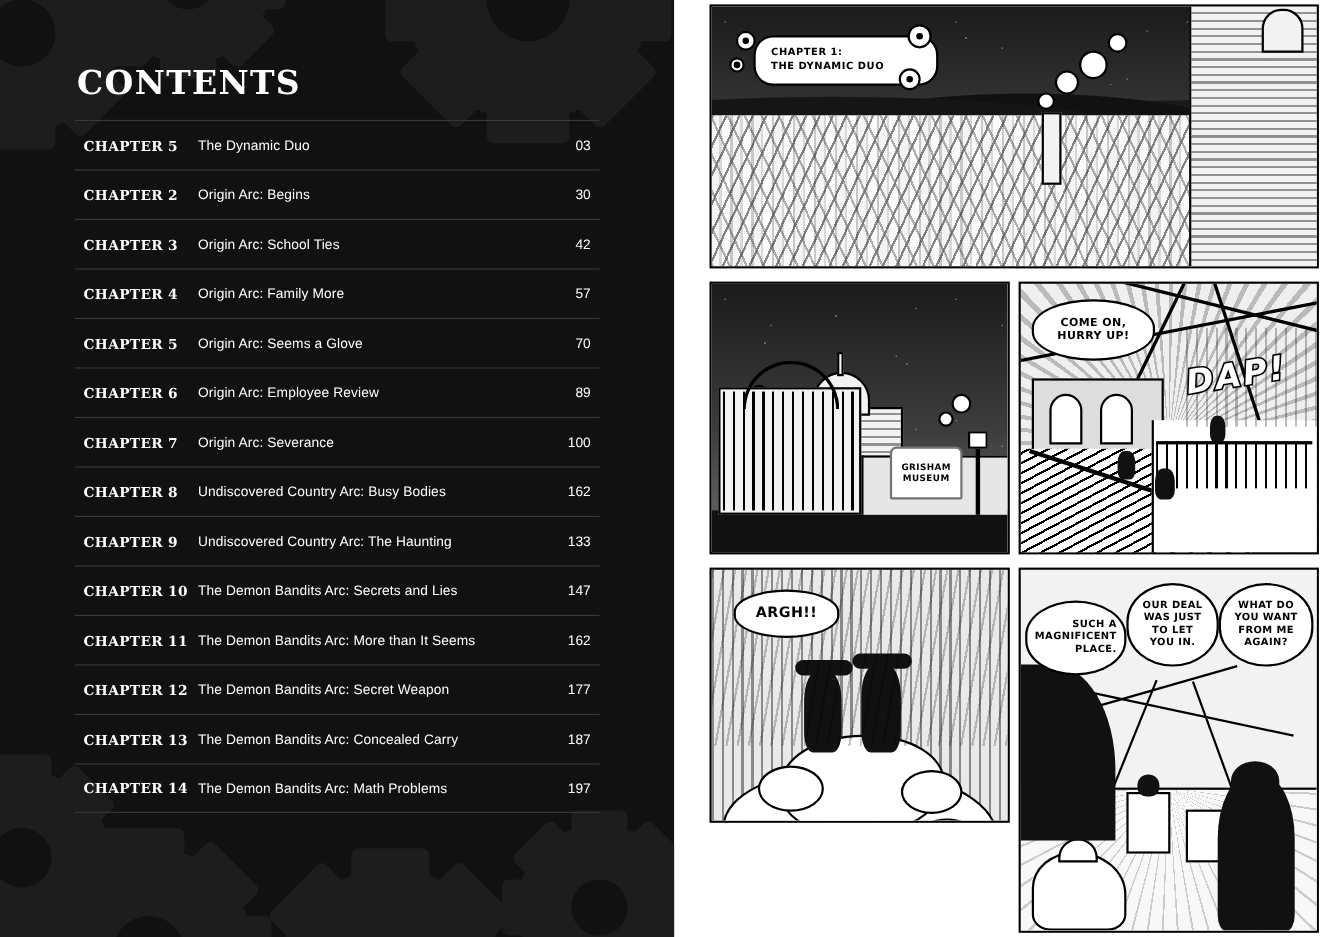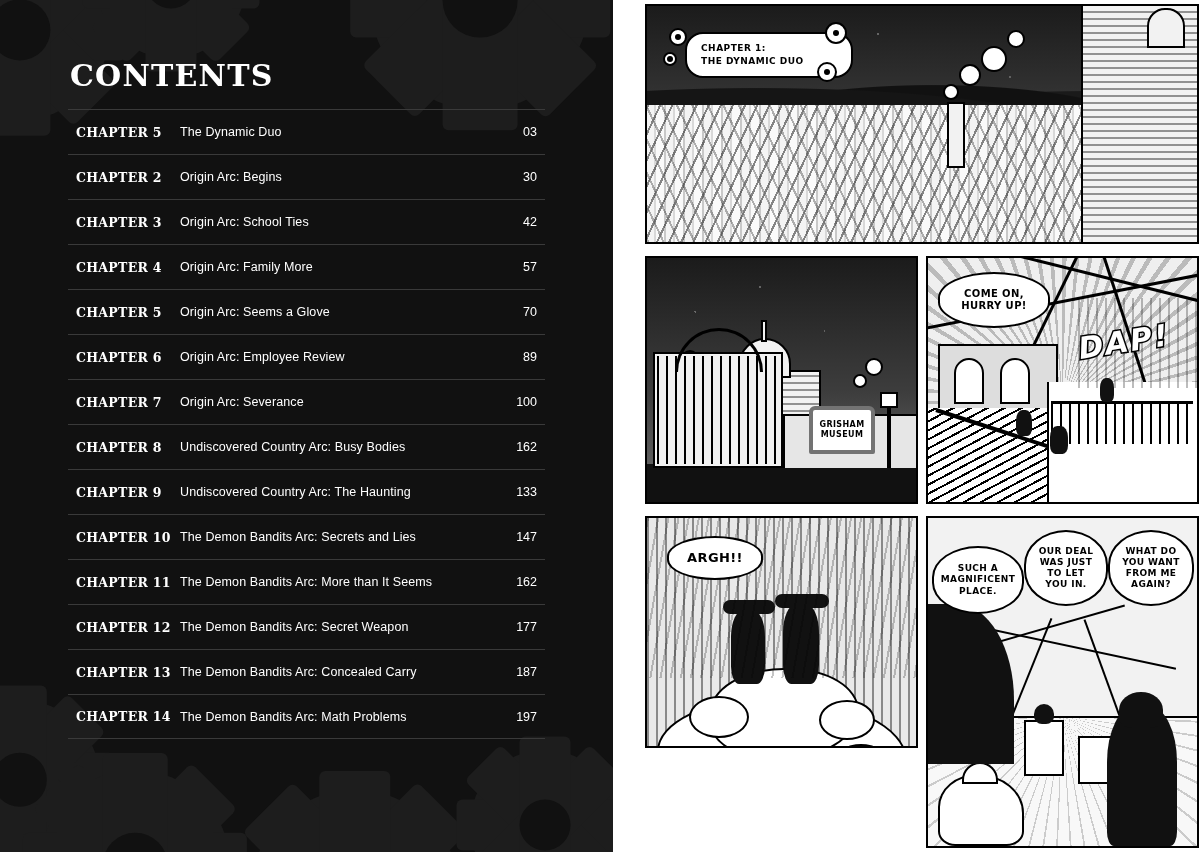--- a/index.html
+++ b/index.html
@@ -265,21 +265,21 @@
     border: 2px solid #000;
     border-radius: 50%;
   }
   .fence {
     position: absolute;
     background: repeating-linear-gradient(90deg, #000 0 2px, transparent 2px 9px);
   }
   .sign {
     position: absolute;
     background: #ffffff;
-    border: 4px solid #737373;
+    border: 2px solid #737373;
     border-radius: 6px 6px 2px 2px;
     display: flex; align-items: center; justify-content: center;
     text-align: center;
     font-family: "DejaVu Sans", sans-serif;
     font-weight: bold;
     font-size: 8px;
     line-height: 1.3;
     letter-spacing: .4px;
     white-space: pre-line;
   }
@@ -558,21 +558,21 @@
       <div style="position:absolute;left:150px;bottom:62px;width:34px;height:48px;background:#fff;border:2px solid #000;"></div>
 
       <div style="position:absolute;right:20px;bottom:0;width:70px;height:140px;background:#111;border-radius:40% 40% 10% 10%;"></div>
       <div style="position:absolute;right:34px;bottom:118px;width:44px;height:36px;background:#111;border-radius:50% 50% 30% 30%;"></div>
 
       <div style="position:absolute;left:10px;bottom:0;width:86px;height:72px;background:#fff;border:2px solid #000;border-radius:46% 54% 20% 20%;"></div>
       <div style="position:absolute;left:34px;bottom:62px;width:36px;height:22px;background:#fff;border:2px solid #000;border-radius:18px 18px 0 0;"></div>
 
       <div style="position:absolute;left:-10px;top:86px;width:96px;height:160px;background:#111;border-radius:0 60% 0 0;"></div>
 
-      <div class="balloon" style="left:4px;top:28px;width:92px;height:68px;font-size:9px;">SUCH A
+      <div class="balloon" style="left:4px;top:28px;width:92px;height:68px;font-size:9px;text-align:right;">SUCH A
 MAGNIFICENT
 PLACE.</div>
       <div class="balloon" style="left:96px;top:12px;width:84px;height:76px;font-size:9px;">OUR DEAL
 WAS JUST
 TO LET
 YOU IN.</div>
       <div class="balloon" style="left:180px;top:12px;width:86px;height:76px;font-size:9px;">WHAT DO
 YOU WANT
 FROM ME
 AGAIN?</div>

